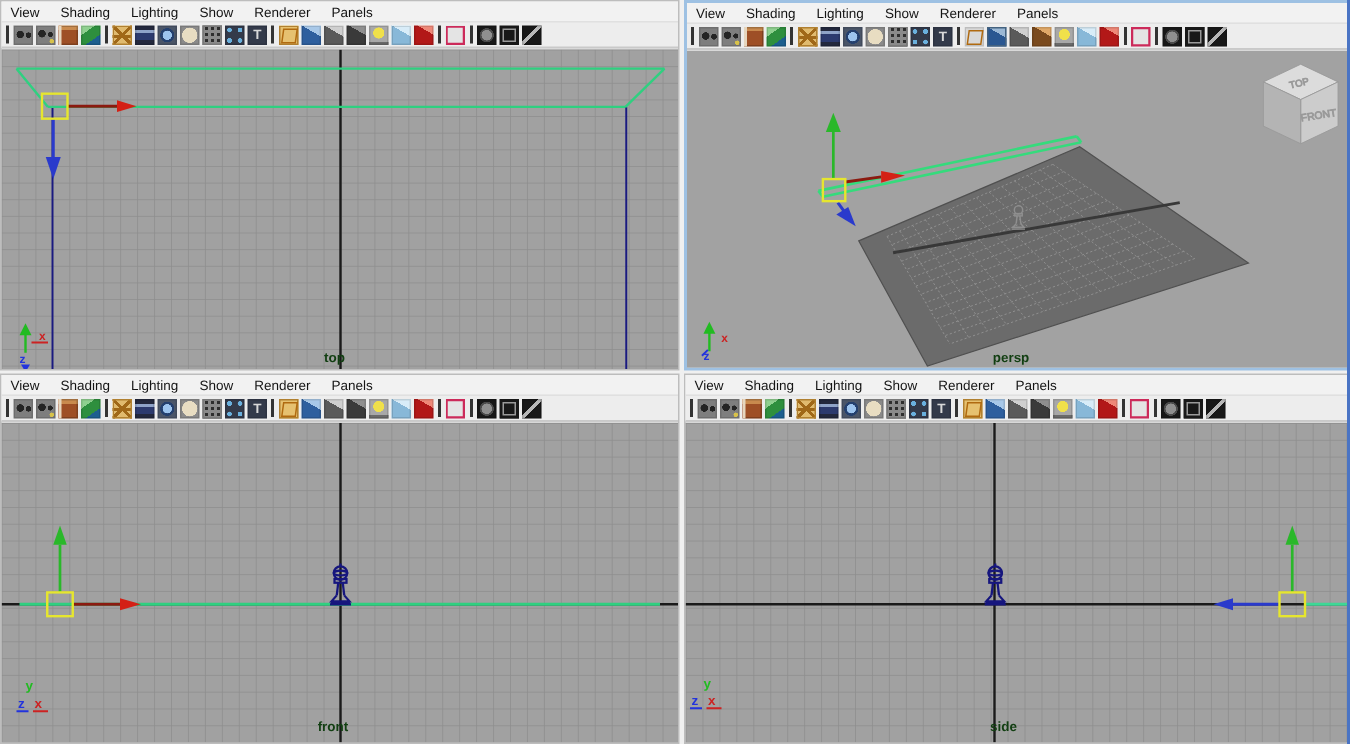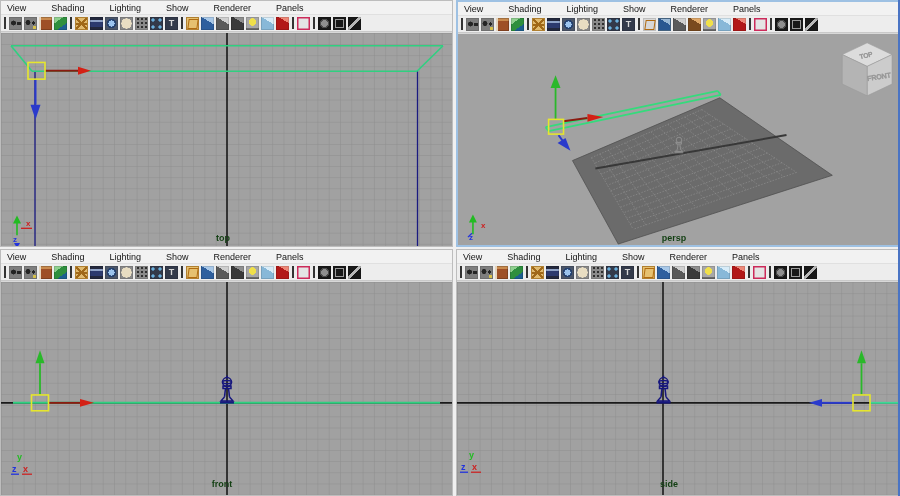--- a/index.html
+++ b/index.html
@@ -8,21 +8,21 @@
     font-family:"Liberation Sans", sans-serif;overflow:hidden;
   }
   .right-edge{position:absolute;right:0;top:0;width:2px;height:496px;background:#4a74c4;z-index:50;}
   .panel{position:absolute;box-sizing:border-box;border:1px solid #bdbdbd;background:#f0f0f0;display:flex;flex-direction:column;}
   .panel.active{border:2px solid #9ec1e3;}
   #panel-top   {left:0;   top:0;   width:453px;height:247px;}
   #panel-persp {left:456px;top:0;   width:444px;height:247px;}
   #panel-front {left:0;   top:249px;width:453px;height:247px;}
   #panel-side  {left:456px;top:249px;width:444px;height:247px;}
 
-  .menubar{height:13px;flex:none;display:flex;align-items:center;gap:25px;
+  .menubar{height:13px;flex:none;display:flex;align-items:center;gap:14px;
     padding-left:6px;font-size:9px;color:#141414;background:#f2f2f2;}
   .mitem{cursor:default;white-space:nowrap;}
 
   .toolbar{height:16px;flex:none;display:flex;align-items:center;gap:2px;
     padding-left:2px;background:#ededed;border-top:1px solid #e0e0e0;border-bottom:1px solid #c9c9c9;}
   .tsep{width:4px;height:12px;flex:none;background:linear-gradient(90deg,transparent 1px,#333 1px 3px,transparent 3px);}
   .ticon{width:13px;height:13px;flex:none;position:relative;background:#dcdcdc;
     box-shadow:inset 0 0 0 1px rgba(0,0,0,.12);}
   .ticon.active{box-shadow:inset 0 0 0 1px #b08030;}
   .i-cam {background:#7e7e7e;background-image:radial-gradient(circle at 4.5px 6px,#242424 2.4px,transparent 2.6px),radial-gradient(circle at 10px 6.5px,#242424 1.8px,transparent 2px);}

